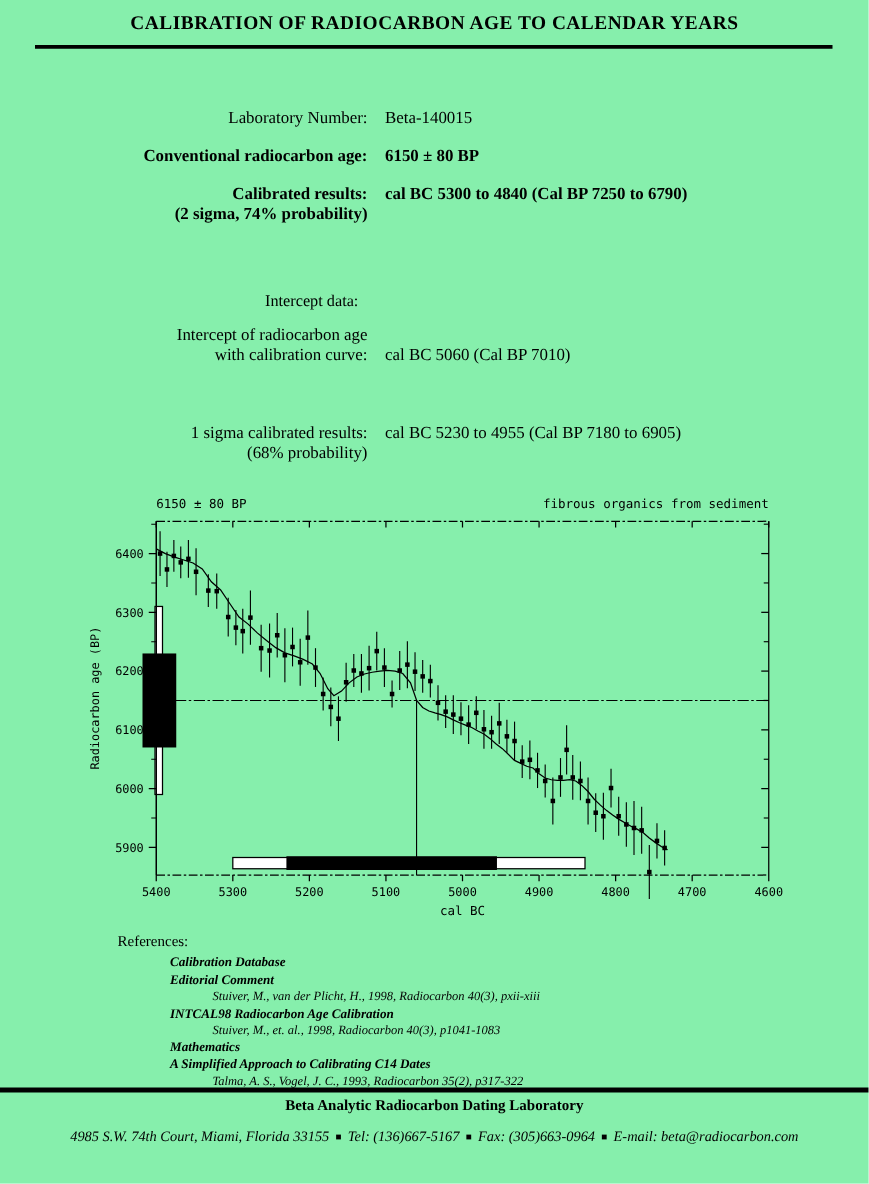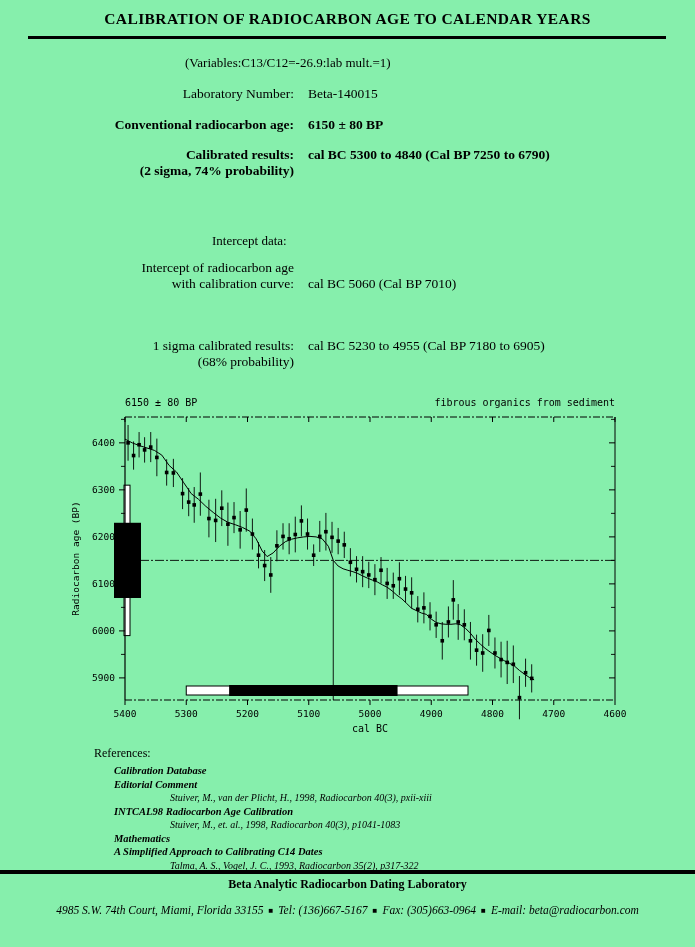--- a/index.html
+++ b/index.html
@@ -26,21 +26,21 @@
   .row-sig  { top:338px; }
   .lbl { text-align:right; }
   .val { text-align:left; align-self:start; }
   .val-end { align-self:end; }
   .intercept-heading { position:absolute; top:233px; left:212px; font-size:13px; }
 
   .chart-wrap { position:absolute; top:394px; left:66px; width:622px; height:350px; }
 
   .refs { position:absolute; top:746px; left:94px; font-size:11px; }
   .refs-heading { font-size:12px; margin-bottom:3px; }
-  .ref-header   { font-weight:bold; font-style:italic; margin-left:20px; font-size:10.5px; line-height:13.5px; }
+  .ref-header   { font-weight:bold; font-style:italic; margin-left:42px; font-size:10.5px; line-height:13.5px; }
   .ref-citation { font-style:italic; margin-left:76px; font-size:10px;  line-height:13.5px; }
 
   .rule-bottom { position:absolute; top:870px; left:0; width:695px; height:3.5px; background:#000; }
   .footer-name {
     position:absolute; top:877px; left:0; width:100%;
     text-align:center; font-weight:bold; font-size:12px;
   }
   .footer-contact {
     position:absolute; top:904px; left:0; width:100%;
     text-align:center; font-style:italic; font-size:11.5px;
@@ -48,21 +48,20 @@
   .sq::before { content:"■"; font-style:normal; font-size:8px; vertical-align:1.5px; padding:0 5px; }
 </style>
 </head>
 <body>
 
 <div class="page">
 
   <div class="doc-title">CALIBRATION OF RADIOCARBON AGE TO CALENDAR YEARS</div>
   <div class="rule-top"></div>
 
-  <div class="vars-line">(Variables:C13/C12=-26.9:lab mult.=1)</div>
 
   <div class="field-row row-lab">
     <div class="lbl">Laboratory Number:</div>
     <div class="val">Beta-140015</div>
   </div>
 
   <div class="field-row row-conv">
     <div class="lbl">Conventional radiocarbon age:</div>
     <div class="val">6150 ± 80 BP</div>
   </div>

